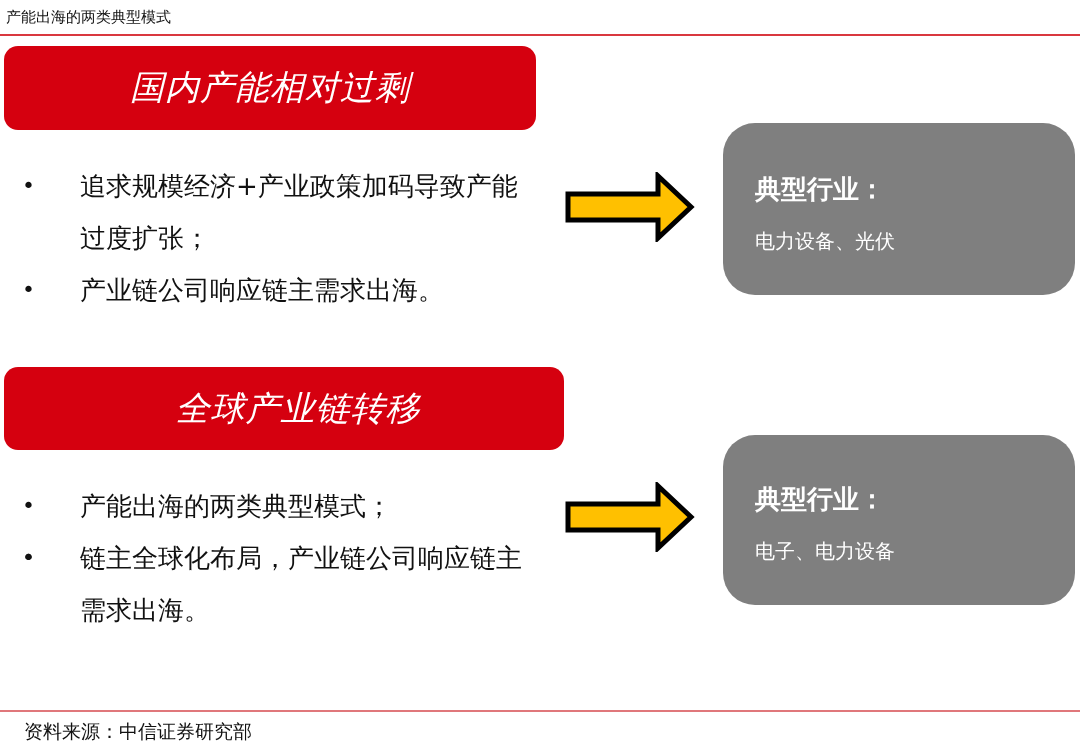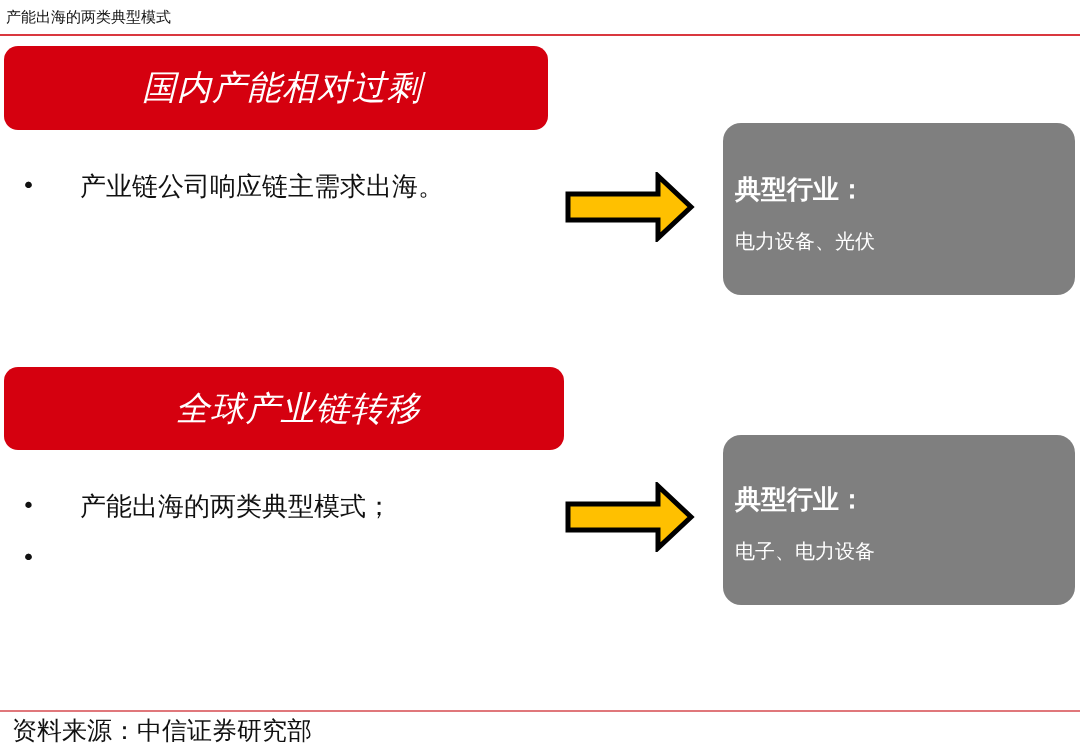--- a/index.html
+++ b/index.html
@@ -26,42 +26,42 @@
     .rule {
       position: absolute;
       left: 0;
       width: 1080px;
       height: 2px;
     }
     .rule.top { top: 34px; background: #d9383f; }
     .rule.bottom { top: 710px; background: #e0777b; }
     .source {
       position: absolute;
-      left: 12px;
+      left: 24px;
       top: 718px;
-      font-size: 25px;
+      font-size: 19px;
       line-height: 26px;
       color: #111;
     }
     .banner {
       position: absolute;
       left: 4px;
       width: 532px;
       height: 84px;
       background: #d5000f;
       border-radius: 14px;
       display: flex;
       align-items: center;
       justify-content: center;
       color: #ffffff;
       font-size: 34px;
       font-style: italic;
       letter-spacing: 1px;
     }
-    .banner.b1 { top: 46px; padding-left: 12px; }
+    .banner.b1 { top: 46px; }
     .banner.b2 { top: 367px; height: 83px; padding-left: 28px; }
     .bullets {
       position: absolute;
       left: 0;
       width: 560px;
       margin: 0;
       padding: 0;
       list-style: none;
       font-size: 26px;
       line-height: 52px;
@@ -86,24 +86,24 @@
       width: 130px;
       height: 70px;
     }
     .arrow.a1 { top: 172px; }
     .arrow.a2 { top: 482px; }
     .card {
       position: absolute;
       left: 723px;
       width: 352px;
       background: #7f7f7f;
-      border-radius: 18px;
+      border-radius: 32px;
       color: #ffffff;
       box-sizing: border-box;
-      padding-left: 12px;
+      padding-left: 32px;
     }
     .card.c1 { top: 123px; height: 172px; padding-top: 50px; }
     .card.c2 { top: 435px; height: 170px; padding-top: 48px; }
     .card .card-label {
       font-size: 26px;
       font-weight: bold;
       line-height: 32px;
       display: block;
     }
     .card .card-value {
@@ -117,20 +117,21 @@
 <body>
 
 <div class="title">产能出海的两类典型模式</div>
 <div class="rule top"></div>
 
 <div class="banner b1">国内产能相对过剩</div>
 
 <ul class="bullets l1">
   <li>
     <span class="dot">•</span>
+    <span>追求规模经济+产业政策加码导致产能过度扩张；</span>
   </li>
   <li>
     <span class="dot">•</span>
     <span>产业链公司响应链主需求出海。</span>
   </li>
 </ul>
 
 <svg class="arrow a1" viewBox="0 0 130 70">
   <polygon points="3,22 93,22 93,4 126,35 93,66 93,48 3,48" fill="#ffc000" stroke="#000" stroke-width="5" stroke-linejoin="miter"></polygon>
 </svg>
@@ -145,20 +146,21 @@
 <ul class="bullets l2">
   <li>
     <span class="dot">•</span>
     <span>产能出海的两类典型模式；</span>
   </li>
   <li>
     <span class="dot">•</span>
   </li>
   <li>
     <span class="dot">•</span>
+    <span>链主全球化布局，产业链公司响应链主需求出海。</span>
   </li>
 </ul>
 
 <svg class="arrow a2" viewBox="0 0 130 70">
   <polygon points="3,22 93,22 93,4 126,35 93,66 93,48 3,48" fill="#ffc000" stroke="#000" stroke-width="5" stroke-linejoin="miter"></polygon>
 </svg>
 
 <div class="card c2">
   <span class="card-label">典型行业：</span>
   <span class="card-value">电子、电力设备</span>

